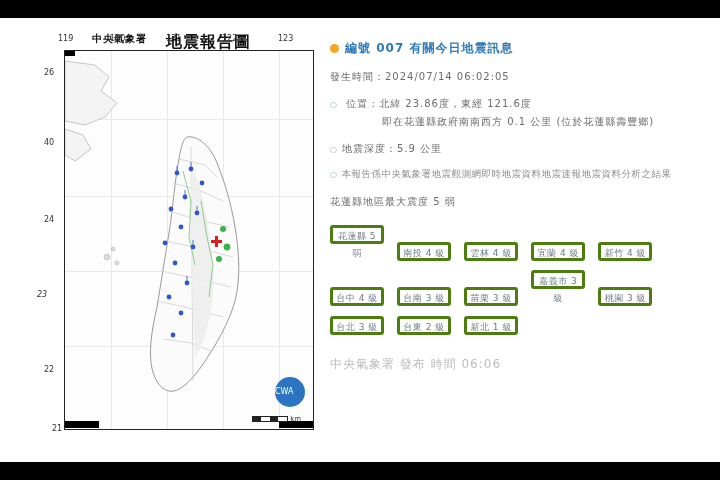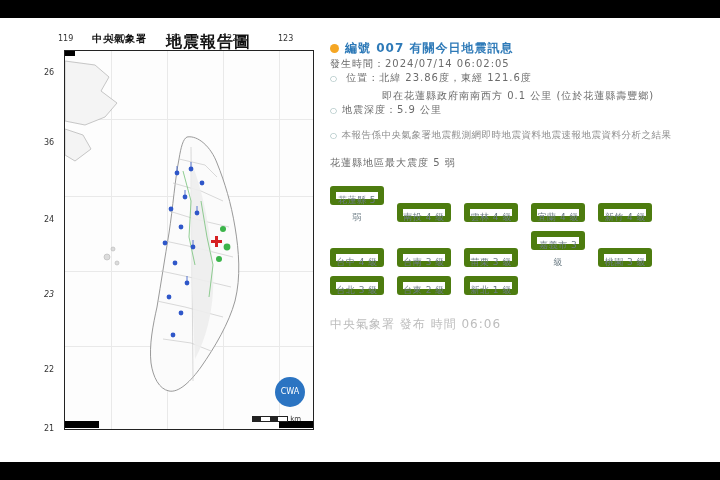--- a/index.html
+++ b/index.html
@@ -10,63 +10,63 @@
   
   #mapwrap{position:absolute;left:36px;top:14px;width:290px;height:412px;background:#fff;}
   #mapbox{position:absolute;left:28px;top:18px;width:248px;height:378px;border:1px solid #222;background:#fdfdfd;overflow:hidden;}
   .axis-lab{position:absolute;font-size:8px;color:#333;}
   .tick-top{top:2px;}
   .gridline{position:absolute;background:#e9e9e9;}
   #maplabel{position:absolute;left:56px;top:0px;font-size:10px;letter-spacing:1px;color:#111;font-weight:bold;}
   #maplabel2{position:absolute;left:130px;top:0px;font-size:16px;letter-spacing:1px;color:#111;font-weight:bold;}
   .scalebar{position:absolute;right:12px;bottom:6px;font-size:7px;color:#333;}
   .scalebar .bar{display:inline-block;width:34px;height:4px;background:linear-gradient(to right,#222 0 8px,#fff 8px 17px,#222 17px 25px,#fff 25px 34px);border:1px solid #222;vertical-align:middle;margin-right:2px;}
-  #logo{position:absolute;right:8px;bottom:22px;width:30px;height:30px;border-radius:50%;background:#2b74c2;color:#fff;font-size:8px;line-height:30px;text-align:center;}
+  #logo{position:absolute;right:8px;bottom:22px;width:30px;height:30px;border-radius:50%;background:#2b74c2;color:#fff;font-size:8px;line-height:30px;text-align:left;}
   .blackbar{position:absolute;background:#000;}
   #epicenter{position:absolute;left:146px;top:185px;width:11px;height:11px;}
   #epicenter:before{content:"";position:absolute;left:0;top:4px;width:11px;height:3px;background:#d61f22;}
   #epicenter:after{content:"";position:absolute;left:4px;top:0;width:3px;height:11px;background:#d61f22;}
 
   
   #info{position:absolute;left:330px;top:22px;width:374px;height:400px;}
   #title{font-size:12px;color:#2e7ab8;font-weight:bold;letter-spacing:1px;}
   #title .dot{display:inline-block;width:9px;height:9px;border-radius:50%;background:#f5a623;margin-right:6px;vertical-align:middle;}
-  .row{font-size:10px;color:#6b6b6b;letter-spacing:1px;}
+  .row{font-size:10px;color:#6b6b6b;margin-top:13px;letter-spacing:1px;}
   .row .k{color:#6b6b6b;}
   .row2{font-size:10px;color:#6b6b6b;margin-top:4px;margin-left:52px;letter-spacing:1px;}
   .bullet:before{content:"\25CB";font-size:8px;color:#8aa;margin-right:4px;}
   #note{font-size:9.5px;color:#8e8e8e;margin-top:12px;letter-spacing:0.5px;}
   #sec{font-size:11px;color:#2e7ab8;font-weight:bold;margin-top:24px;letter-spacing:1px;}
   #maxline{font-size:10px;color:#6b6b6b;margin-top:14px;letter-spacing:1px;}
   #chips{margin-top:16px;width:374px;}
-  .chip{display:inline-block;box-sizing:border-box;width:54px;height:19px;line-height:17px;text-align:center;border:6px solid #4d7c0f;border-radius:3px;font-size:9px;color:#6b7b84;margin:0 8px 9px 0;background:#fff;letter-spacing:0.5px;}
+  .chip{display:inline-block;box-sizing:border-box;width:54px;height:19px;line-height:17px;text-align:center;border:3px solid #4d7c0f;border-radius:3px;font-size:9px;color:#6b7b84;margin:0 8px 9px 0;background:#fff;letter-spacing:0.5px;}
   #foot{font-size:12px;color:#bdbdbd;margin-top:12px;letter-spacing:1px;}
 </style>
 </head>
 <body>
 
 <div id="screen">
   <div id="page">
 
     <div id="mapwrap">
       <div id="maplabel">中央氣象署</div>
       <div id="maplabel2">地震報告圖</div>
 
       <div class="axis-lab tick-top" style="left:22px;">119</div>
       <div class="axis-lab tick-top" style="left:74px;">120</div>
       <div class="axis-lab tick-top" style="left:130px;">121</div>
       <div class="axis-lab tick-top" style="left:186px;">122</div>
       <div class="axis-lab tick-top" style="left:242px;">123</div>
 
       <div class="axis-lab" style="left:8px;top:36px;">26</div>
-      <div class="axis-lab" style="left:8px;top:106px;">36</div>
+      <div class="axis-lab" style="left:8px;top:106px;">40</div>
       <div class="axis-lab" style="left:8px;top:183px;">24</div>
-      <div class="axis-lab" style="left:8px;top:258px;font-style:italic;">23</div>
+      <div class="axis-lab" style="left:1px;top:258px;font-style:italic;">23</div>
       <div class="axis-lab" style="left:8px;top:333px;">22</div>
-      <div class="axis-lab" style="left:8px;top:392px;">21</div>
+      <div class="axis-lab" style="left:16px;top:392px;">21</div>
 
       <div id="mapbox">
 
         <div class="gridline" style="left:46px;top:0;width:1px;height:378px;"></div>
         <div class="gridline" style="left:102px;top:0;width:1px;height:378px;"></div>
         <div class="gridline" style="left:158px;top:0;width:1px;height:378px;"></div>
         <div class="gridline" style="left:214px;top:0;width:1px;height:378px;"></div>
         <div class="gridline" style="left:0;top:68px;width:248px;height:1px;"></div>
         <div class="gridline" style="left:0;top:145px;width:248px;height:1px;"></div>
         <div class="gridline" style="left:0;top:220px;width:248px;height:1px;"></div>

